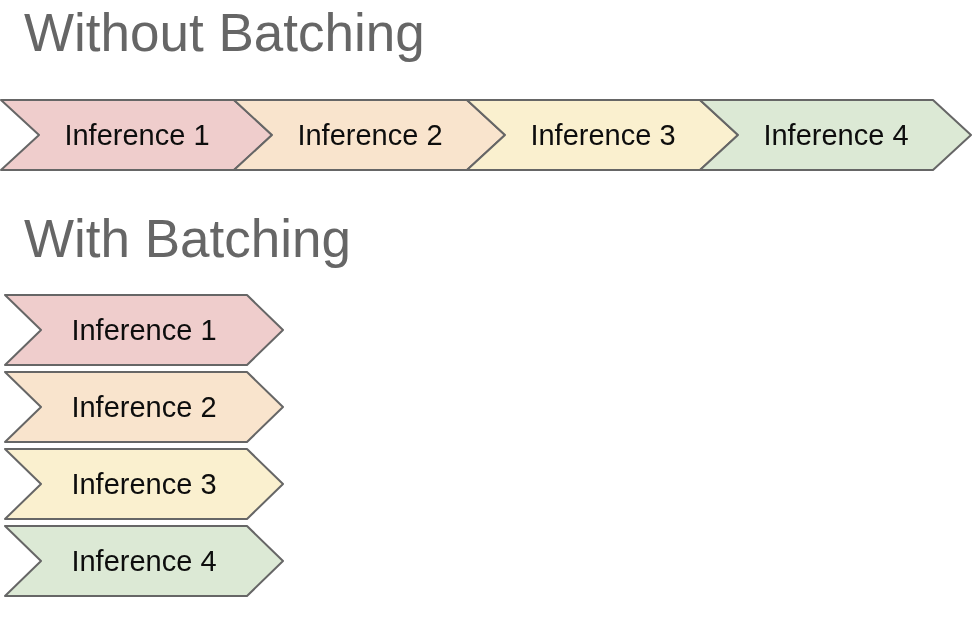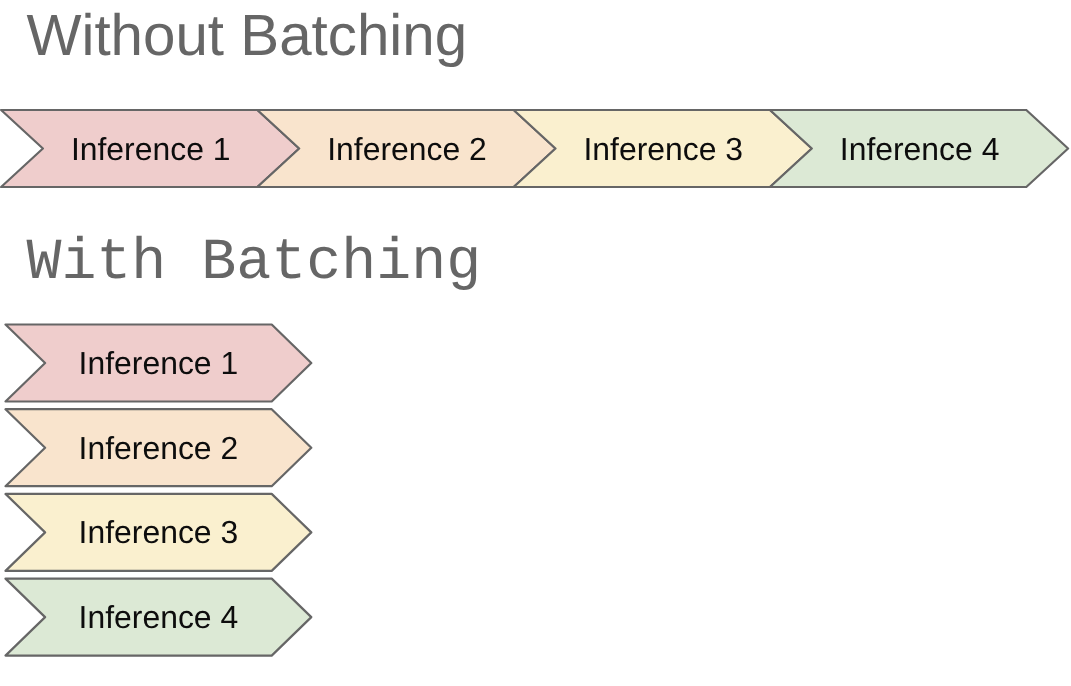--- a/index.html
+++ b/index.html
@@ -17,21 +17,21 @@
     position: absolute;
     left: 24px;
     color: #666666;
     font-size: 53px;
     font-weight: 400;
     letter-spacing: 0px;
     line-height: 62px;
     white-space: nowrap;
   }
   #title-without { top: 2px; }
-  #title-with { top: 208px; font-family: Liberation Mono, monospace; }
+  #title-with { top: 208px; }
   .row-svg {
     position: absolute;
     left: 0;
     top: 99px;
   }
   .stack-svg {
     position: absolute;
     left: 0;
     top: 293px;
   }

